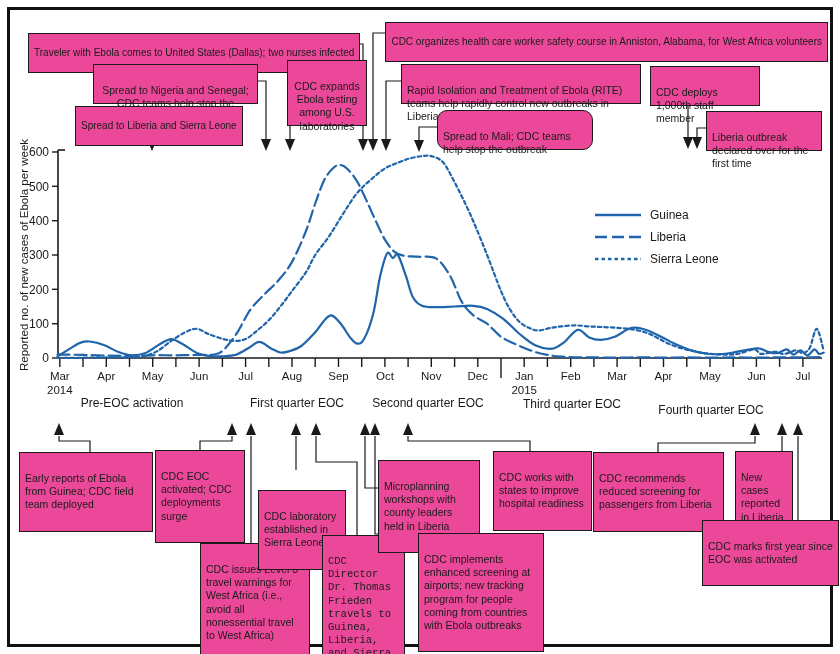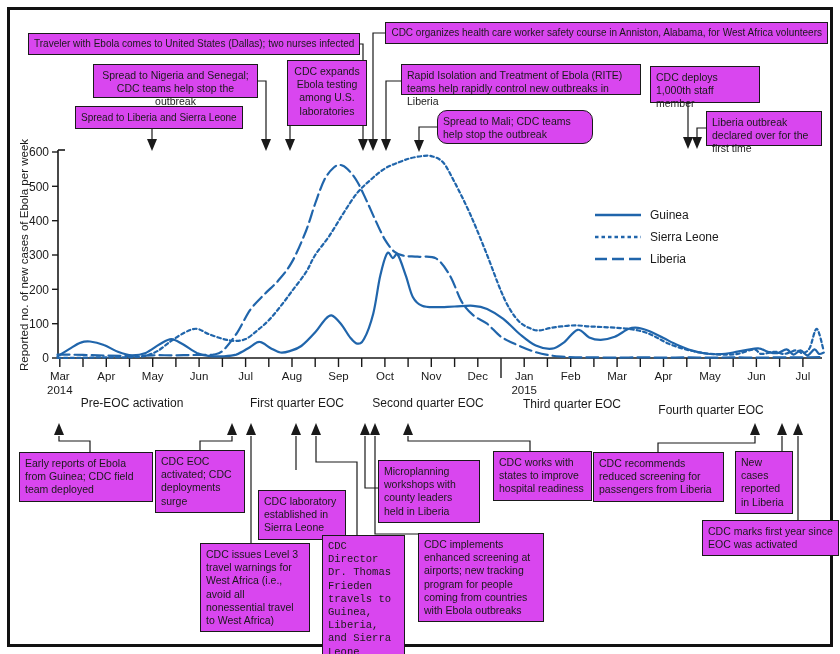--- a/index.html
+++ b/index.html
@@ -2,22 +2,22 @@
 <html><head>
 <meta charset="utf-8">
 <style>
   html,body{margin:0;padding:0;background:#fff;}
   .stage{position:relative;width:840px;height:654px;background:#fff;overflow:hidden;
          font-family:"Liberation Sans",sans-serif;color:#1a1a1a;}
   .frame{position:absolute;inset:7px;border:3px solid #111;pointer-events:none;}
   #chart-svg{position:absolute;left:0;top:0;}
   .ylab{position:absolute;left:24px;top:255px;transform:translate(-50%,-50%) rotate(-90deg);
         transform-origin:center;white-space:nowrap;font-size:11.5px;}
-  .ann{position:absolute;background:#d946ef;border:1.2px solid #1a1a1a;font-size:10.5px;
-       line-height:13.2px;padding:4px 5px;box-sizing:border-box;}
+  .ann{position:absolute;background:#ec4899;border:1.2px solid #1a1a1a;font-size:10.5px;
+       line-height:13.2px;padding:19px 5px;box-sizing:border-box;}
   .ann.center{text-align:center;}
   .ann.nowrap{white-space:nowrap;display:flex;align-items:center;font-size:10px;}
   #legend{position:absolute;left:595px;top:204px;}
   .lg-row{display:flex;align-items:center;height:22px;}
   .lg-row span{margin-left:9px;font-size:12px;}
   .phase{position:absolute;transform:translateX(-50%);font-size:12px;white-space:nowrap;}
   svg text{font-family:"Liberation Sans",sans-serif;fill:#1a1a1a;}
 </style>
 </head>
 <body>
@@ -141,29 +141,29 @@
   <div class="ylab">Reported no. of new cases of Ebola per week</div>
   <div id="legend" style="left: 595px; top: 204px;">
       <div class="lg-row">
         <svg width="46" height="6">
           <line x1="0" y1="3" x2="46" y2="3" stroke="#2065ab" stroke-width="2.4"></line>
         </svg>
         <span>Guinea</span>
       </div>
       <div class="lg-row">
         <svg width="46" height="6">
+          <line x1="0" y1="3" x2="46" y2="3" stroke="#2065ab" stroke-width="2.4" stroke-dasharray="12 5"></line>
+        </svg>
+        <span>Liberia</span>
+      </div>
+      <div class="lg-row">
+        <svg width="46" height="6">
           <line x1="0" y1="3" x2="46" y2="3" stroke="#2065ab" stroke-width="2.4" stroke-dasharray="3.5 3"></line>
         </svg>
         <span>Sierra Leone</span>
-      </div>
-      <div class="lg-row">
-        <svg width="46" height="6">
-          <line x1="0" y1="3" x2="46" y2="3" stroke="#2065ab" stroke-width="2.4" stroke-dasharray="12 5"></line>
-        </svg>
-        <span>Liberia</span>
       </div>
     </div>
   <div id="phases">
       <div class="phase" style="left: 132px; top: 396px;">Pre-EOC activation</div>
       <div class="phase" style="left: 297px; top: 396px;">First quarter EOC</div>
       <div class="phase" style="left: 428px; top: 396px;">Second quarter EOC</div>
       <div class="phase" style="left: 572px; top: 397px;">Third quarter EOC</div>
       <div class="phase" style="left: 711px; top: 403px;">Fourth quarter EOC</div>
     </div>
   <div id="annotations">

